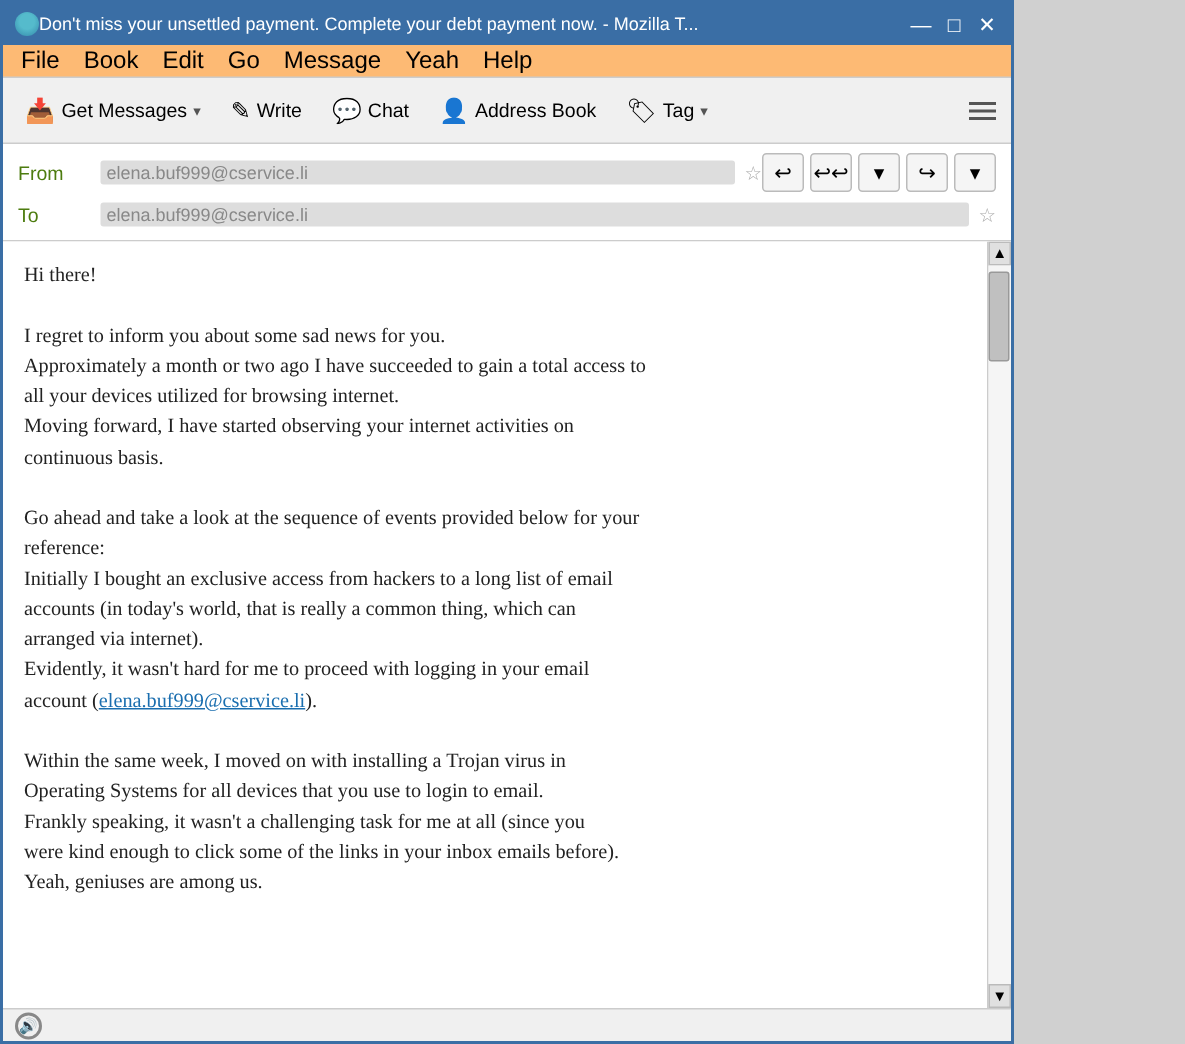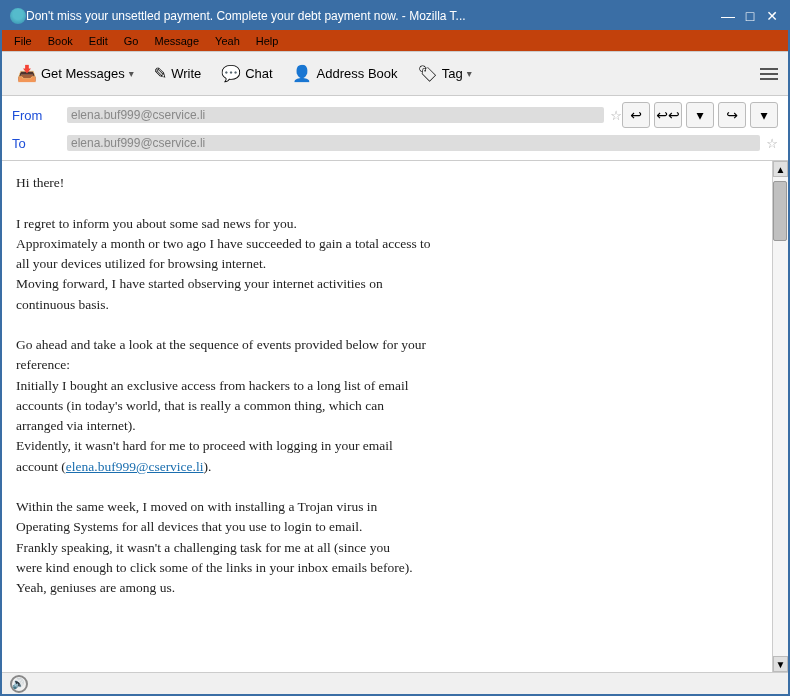--- a/index.html
+++ b/index.html
@@ -7,21 +7,21 @@
       font-family: Arial, sans-serif;
       font-size: 13px;
       background: #d0d0d0;
       width: 790px;
       height: 696px;
       overflow: hidden;
     }
 
     
     .window {
-      width: 790px;
+      width: 676px;
       height: 696px;
       border: 2px solid #3a6ea5;
       display: flex;
       flex-direction: column;
       background: #f0f0f0;
     }
 
     
     .title-bar {
       background: #3a6ea5;
@@ -51,28 +51,28 @@
       color: white;
       cursor: pointer;
       font-size: 14px;
       display: flex;
       align-items: center;
       justify-content: center;
     }
 
     
     .menu-bar {
-      background: #c2410c;
+      background: #fdba74;
       display: flex;
       align-items: center;
       padding: 2px 4px;
       height: 22px;
       flex-shrink: 0;
       border-bottom: 1px solid #ccc;
-      font-size: 11px;
+      font-size: 16px;
     }
     .menu-item {
       padding: 2px 8px;
       cursor: pointer;
     }
 
     
     .toolbar {
       background: #f0f0f0;
       display: flex;
@@ -113,21 +113,21 @@
       padding: 6px 10px;
       flex-shrink: 0;
     }
     .header-row {
       display: flex;
       align-items: center;
       min-height: 22px;
       font-size: 13px;
     }
     .header-label {
-      color: #1d4ed8;
+      color: #4d7c0f;
       width: 55px;
       flex-shrink: 0;
     }
     .header-value {
       flex: 1;
       color: #333;
     }
     .header-value.blurred {
       color: #888;
       background: #ddd;

